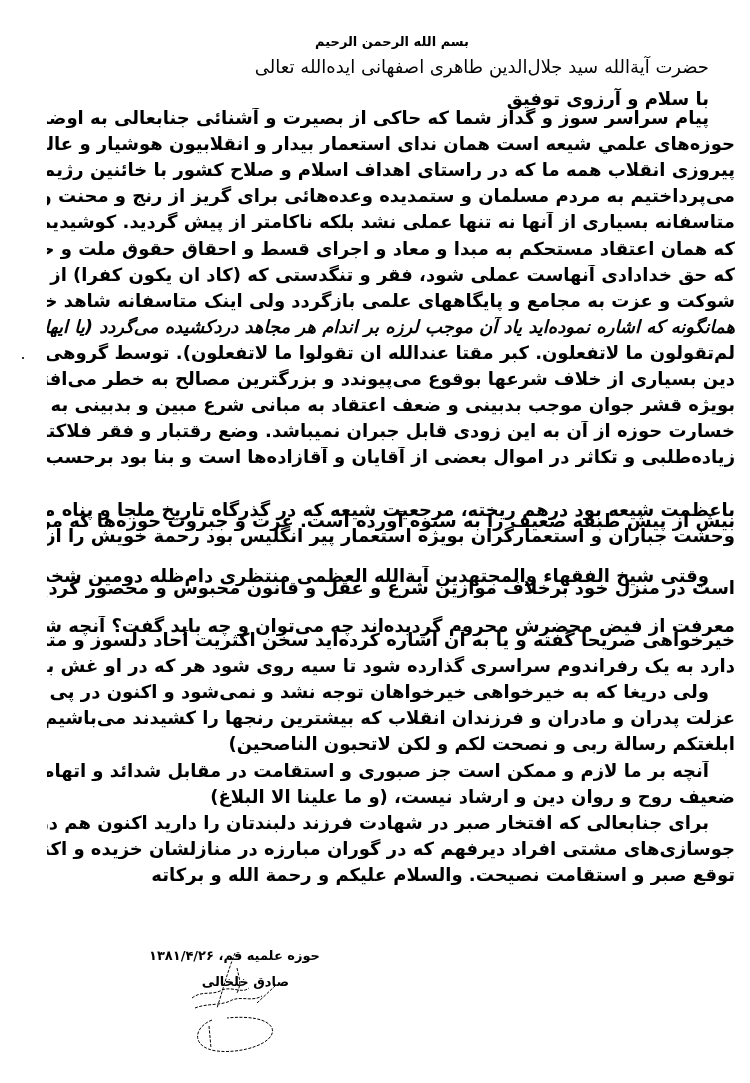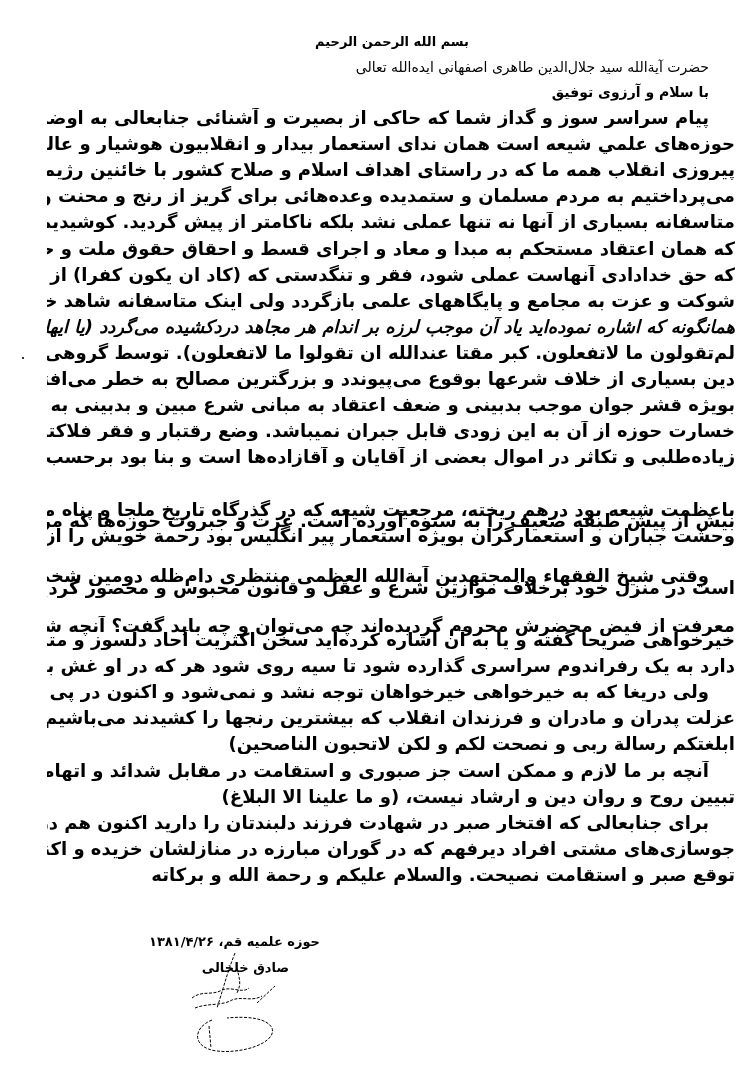--- a/index.html
+++ b/index.html
@@ -12,23 +12,23 @@
     position: absolute; right: 32px; left: 30px;
     font-size: 18px; font-weight: bold; line-height: 20px; height: 20px;
     white-space: nowrap; text-align: justify; text-align-last: justify;
     overflow: hidden;
   }
   .line.last { text-align-last: right; }
   .basmala {
     position: absolute; left: 0; width: 750px; text-align: center;
     top: 32px; font-size: 13px; font-weight: bold; line-height: 20px;
   }
-  .hdr { position: absolute; right: 58px; font-size: 14px; line-height: 20px; white-space: nowrap; }
-  .hdr.b { font-weight: bold; }
-  .sig-block { position: absolute; direction: rtl; white-space: nowrap; font-weight: bold; font-size: 13px; line-height: 20px; }
+  .hdr { position: absolute; right: 58px; font-size: 18px; line-height: 20px; white-space: nowrap; }
+  .hdr.b { font-weight: bold; margin-top: 7px; }
+  .sig-block { position: absolute; direction: rtl; white-space: nowrap; font-weight: bold; font-size: 13px; line-height: 20px; margin-top: 14px; }
   .signature { position: absolute; left: 170px; top: 948px; width: 100px; height: 110px; }
   .dot { position: absolute; left: 5px; top: 357px; width: 2px; height: 2px; background: #333; }
 </style>
 </head>
 <body>
 
 <div class="page">
   <div class="basmala">بسم الله الرحمن الرحیم</div>
   <div class="hdr" style="top:57px;">حضرت آیةالله سید جلال‌الدین طاهری اصفهانی ایده‌الله تعالی</div>
   <div class="hdr b" style="top:82px;">با سلام و آرزوی توفیق</div>
@@ -53,21 +53,21 @@
       <div class="line last" style="top: 525.6px;">وحشت جباران و استعمارگران بویژه استعمار پیر انگلیس بود رحمة خویش را از دست داده است.</div>
       <div class="line" style="top: 551.7px; right: 58px; margin-top: 14px;">وقتی شیخ الفقهاء والمجتهدین آیةالله العظمی منتظری دام‌ظله دومین شخصیت انقلاب حدود پنج سال</div>
       <div class="line" style="top: 577.8px;">است در منزل خود برخلاف موازین شرع و عقل و قانون محبوس و محصور گردیده و انبوهی از طالبان علم و</div>
       <div class="line" style="top: 603.9px; margin-top: 12px;">معرفت از فیض محضرش محروم گردیده‌اند چه می‌توان و چه باید گفت؟ آنچه شما از روی نصیحت و</div>
       <div class="line" style="top: 630px;">خیرخواهی صریحا گفته و یا به آن اشاره کرده‌اید سخن اکثریت آحاد دلسوز و متدین این مرز و بوم است که جا</div>
       <div class="line last" style="top: 656.1px;">دارد به یک رفراندوم سراسری گذارده شود تا سیه روی شود هر که در او غش باشد.</div>
       <div class="line" style="top: 682.2px; right: 58px;">ولی دریغا که به خیرخواهی خیرخواهان توجه نشد و نمی‌شود و اکنون در پی آن با کمال خسارت شاهد</div>
       <div class="line" style="top: 708.3px;">عزلت پدران و مادران و فرزندان انقلاب که بیشترین رنجها را کشیدند می‌باشیم. (فتولی عنهم و قال یا قوم لقد</div>
       <div class="line last" style="top: 734.4px;">ابلغتکم رسالة ربی و نصحت لکم و لکن لاتحبون الناصحین)</div>
       <div class="line" style="top: 760.5px; right: 58px;">آنچه بر ما لازم و ممکن است جز صبوری و استقامت در مقابل شدائد و اتهامات و ناروائیها و در عین حال</div>
-      <div class="line last" style="top: 786.6px;">تبیین روح و روان دین و ارشاد نیست، (و ما علینا الا البلاغ)</div>
+      <div class="line last" style="top: 786.6px;">ضعیف روح و روان دین و ارشاد نیست، (و ما علینا الا البلاغ)</div>
       <div class="line" style="top: 812.7px; right: 58px;">برای جنابعالی که افتخار صبر در شهادت فرزند دلبندتان را دارید اکنون هم در رژیم خباثتها و</div>
       <div class="line" style="top: 838.8px;">جوسازی‌های مشتی افراد دیرفهم که در گوران مبارزه در منازلشان خزیده و اکنون کاسه از آش داغتر گردیده‌اند</div>
       <div class="line last" style="top: 864.9px;">توقع صبر و استقامت نصیحت. والسلام علیکم و رحمة الله و برکاته</div>
     </div>
 
   <div class="sig-block" style="right:447px; top:932px;">حوزه علمیه قم، ۱۳۸۱/۴/۲۶</div>
   <div class="sig-block" style="right:478px; top:958px;">صادق خلخالی</div>
 
   <svg class="signature" viewBox="0 0 100 110">
     <g fill="none" stroke="#000" stroke-width="1" stroke-dasharray="3 1.5">

